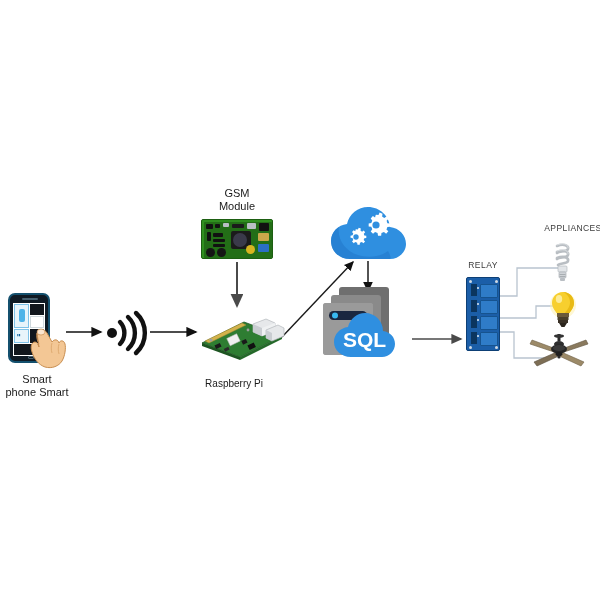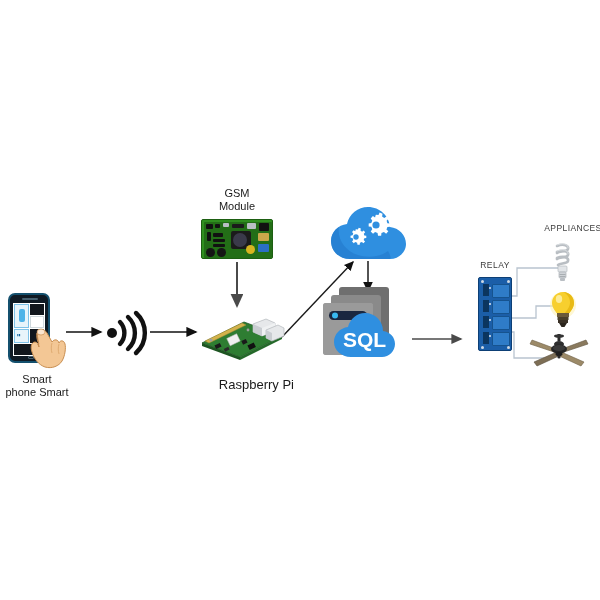--- a/index.html
+++ b/index.html
@@ -47,21 +47,21 @@
      background:#1b5ea8;border:1px solid #0d3f75;border-radius:2px;box-sizing:border-box;}
   .relay-blk{position:absolute;background:#2f7cc8;border:1px solid #16538f;
      border-radius:1px;box-sizing:border-box;}
   .relay-pin{position:absolute;background:#0b355f;}
   .relay-dot{position:absolute;background:#dfe8f2;border-radius:50%;}
   .relay-hole{position:absolute;width:3px;height:3px;background:#cfd9e3;border-radius:50%;}
 
   
   .t-smart{width:110px;left:-26px;top:80px;font-size:11px;}
   .t-gsm{width:90px;left:-9px;top:-32px;font-size:11px;}
-  .t-pi{width:120px;left:-24px;top:68px;font-size:13px;text-align:right;}
+  .t-pi{width:120px;left:-24px;top:68px;font-size:10px;}
   .t-relay{width:70px;left:-18px;top:-16px;font-size:8.5px;letter-spacing:.5px;color:#3a3a3a;}
   .t-appl{width:110px;left:-22px;top:-24px;font-size:8.5px;letter-spacing:.4px;color:#3a3a3a;}
 </style>
 </head>
 <body>
 
 <div id="canvas">
 
   <svg style="position:absolute;left:0;top:0;width:600px;height:600px;">
     <defs>
@@ -224,21 +224,21 @@
 
       <rect x="10" y="26" width="38" height="9" rx="4.5" fill="#1a2740"></rect>
       <circle cx="16" cy="30.5" r="3" fill="#39b9f0"></circle>
 
       <path d="M32,72 C22,72 15,65 15,57 C15,49 21,43 29,42 C31,34 38,28 46,28
                C56,28 64,36 64,46 C71,47 76,52 76,59 C76,66 70,72 63,72 Z" fill="#2f8fe0"></path>
       <text x="45.5" y="62" font-family="Liberation Sans, sans-serif" font-size="21" font-weight="bold" fill="#ffffff" text-anchor="middle">SQL</text>
     </svg>
   </div>
 
-  <div class="node" style="left:466px;top:277px;width:34px;height:74px;margin-left:12px;">
+  <div class="node" style="left:466px;top:277px;width:34px;height:74px;">
     <div class="relay-board">
       <div class="relay-hole" style="left:1.5px;top:1.5px;"></div>
       <div class="relay-hole" style="right:1.5px;top:1.5px;"></div>
       <div class="relay-hole" style="left:1.5px;bottom:1.5px;"></div>
       <div class="relay-hole" style="right:1.5px;bottom:1.5px;"></div>
       <div class="relay-blk" style="left:13px;top:6px;width:18px;height:14px;"></div>
       <div class="relay-blk" style="left:13px;top:22px;width:18px;height:14px;"></div>
       <div class="relay-blk" style="left:13px;top:38px;width:18px;height:14px;"></div>
       <div class="relay-blk" style="left:13px;top:54px;width:18px;height:14px;"></div>
       <div class="relay-pin" style="left:4px;top:6px;width:6px;height:12px;"></div>

